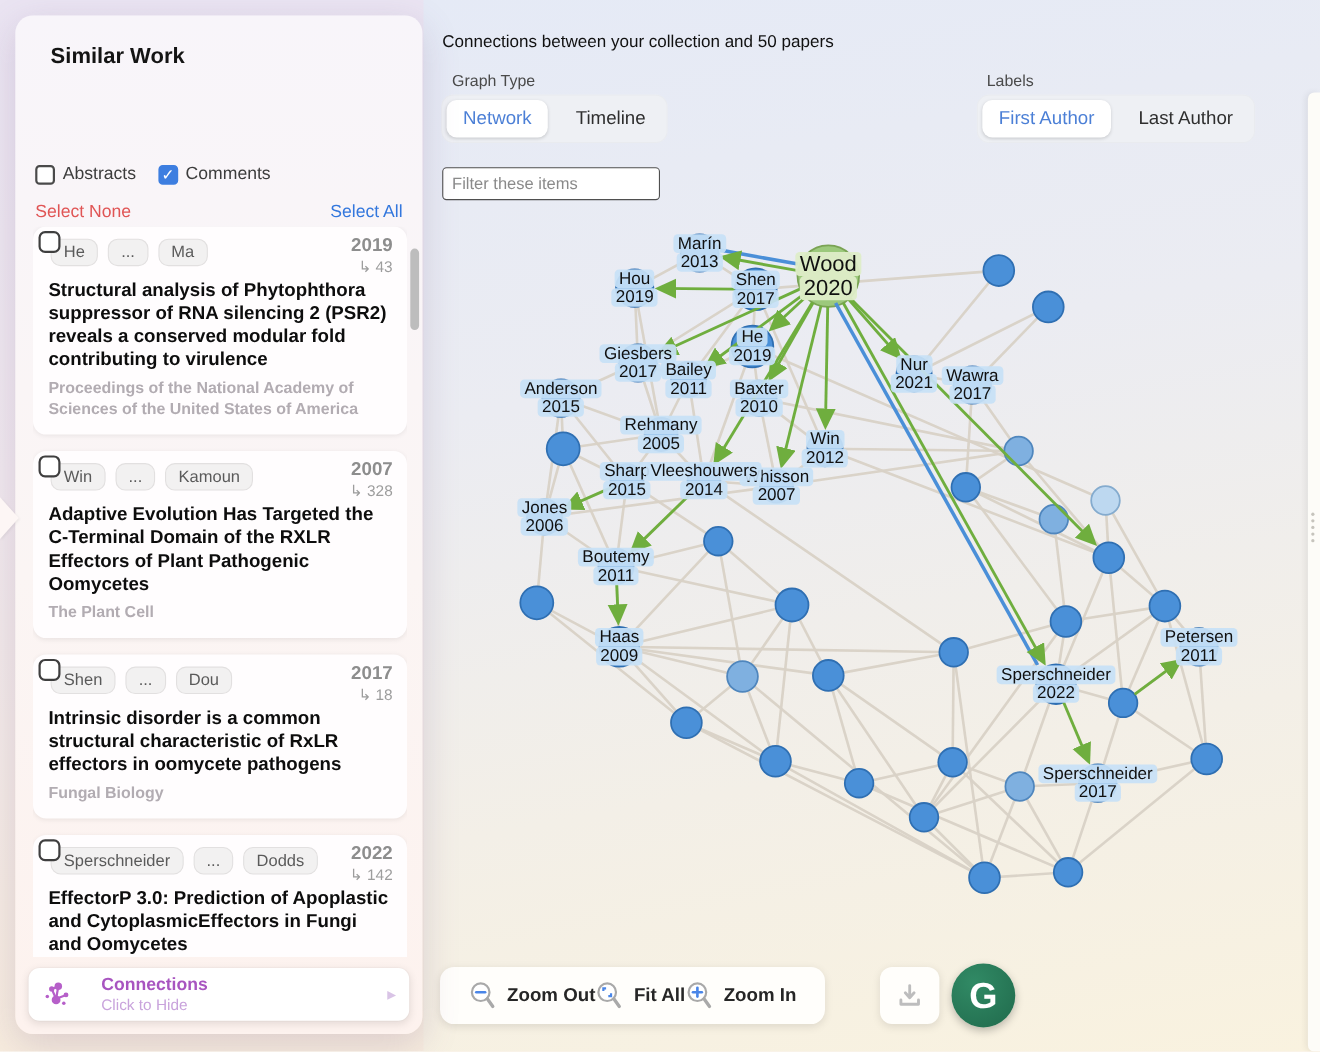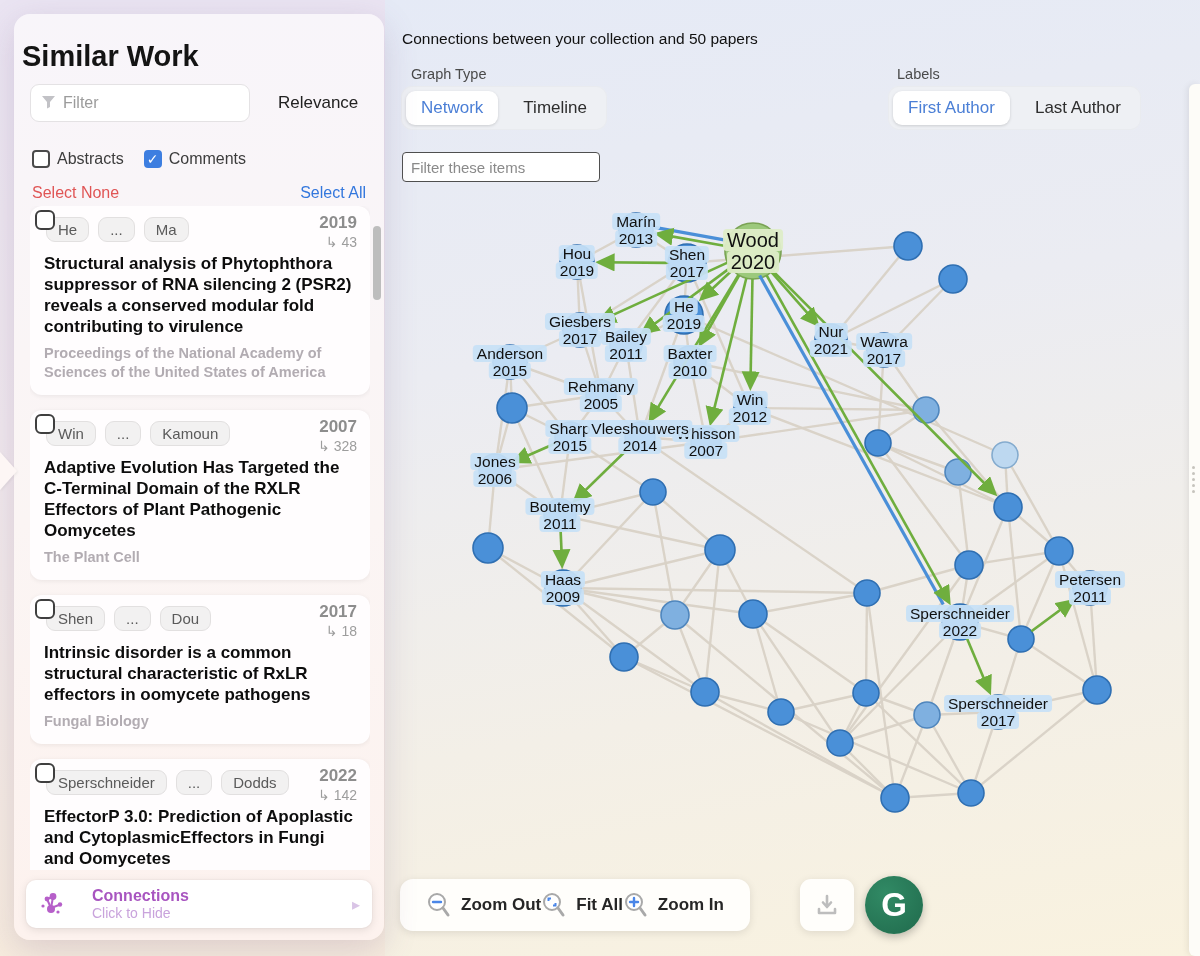--- a/index.html
+++ b/index.html
@@ -66,21 +66,21 @@
     position:absolute;left:0;top:452px;width:0;height:0;
     border-top:19px solid transparent;border-bottom:19px solid transparent;border-right:17px solid #fdf6f5;
     filter:drop-shadow(-1px 1px 1px rgba(0,0,0,0.06));transform:scaleX(-1);
   }
   
   .sidebar{
     position:absolute;left:14px;top:14px;width:370px;height:926px;border-radius:16px;
     background:linear-gradient(180deg,#f8f5fa 0%,#fbf5f4 55%,#fdf2ee 100%);
     box-shadow:0 10px 34px rgba(110,80,130,0.20);overflow:hidden;
   }
-  .sb-title{font-size:29px;font-weight:bold;color:#141414;margin:26px 0 0 8px;}
+  .sb-title{font-size:20px;font-weight:bold;color:#141414;margin:26px 0 0 32px;}
   .sb-filter-row{position:absolute;left:16px;top:70px;width:338px;display:flex;align-items:center;}
   .sb-filter{
     width:176px;height:32px;background:#fff;border:1px solid #e4e2e4;border-radius:9px;
     font-size:16px;padding:2px 10px 2px 32px;color:#444;font-family:"Liberation Sans",sans-serif;
   }
   .sb-filter::placeholder{color:#9b9b9b;}
   .funnel{position:absolute;left:11px;top:11px;}
   .sb-sort{margin-left:28px;font-size:17px;color:#222;cursor:pointer;}
   .cb-row{position:absolute;left:18px;top:136px;display:flex;align-items:center;gap:20px;}
   .cb-item{display:flex;align-items:center;gap:7px;font-size:16px;color:#3c3c3c;cursor:pointer;}
@@ -459,27 +459,20 @@
       <i></i>
       <i></i>
       <i></i>
       <i></i>
     </div>
 </div>
 
 <div class="sidebar">
   <div class="sb-title">Similar Work</div>
 
-  <div class="sb-filter-row">
-    <svg class="funnel" width="15" height="14" viewBox="0 0 15 14">
-      <path d="M1 1 L14 1 L9 7 L9 12 L6 13.5 L6 7 Z" fill="#c2c2c6"></path>
-    </svg>
-    <input class="sb-filter" placeholder="Filter" style="">
-    <span class="sb-sort">Relevance</span>
-  </div>
 
   <div class="cb-row">
     <div class="cb-item">
       <div class="cb"></div>
       <span>Abstracts</span>
     </div>
     <div class="cb-item">
       <div class="cb on">✓</div>
       <span>Comments</span>
     </div>

